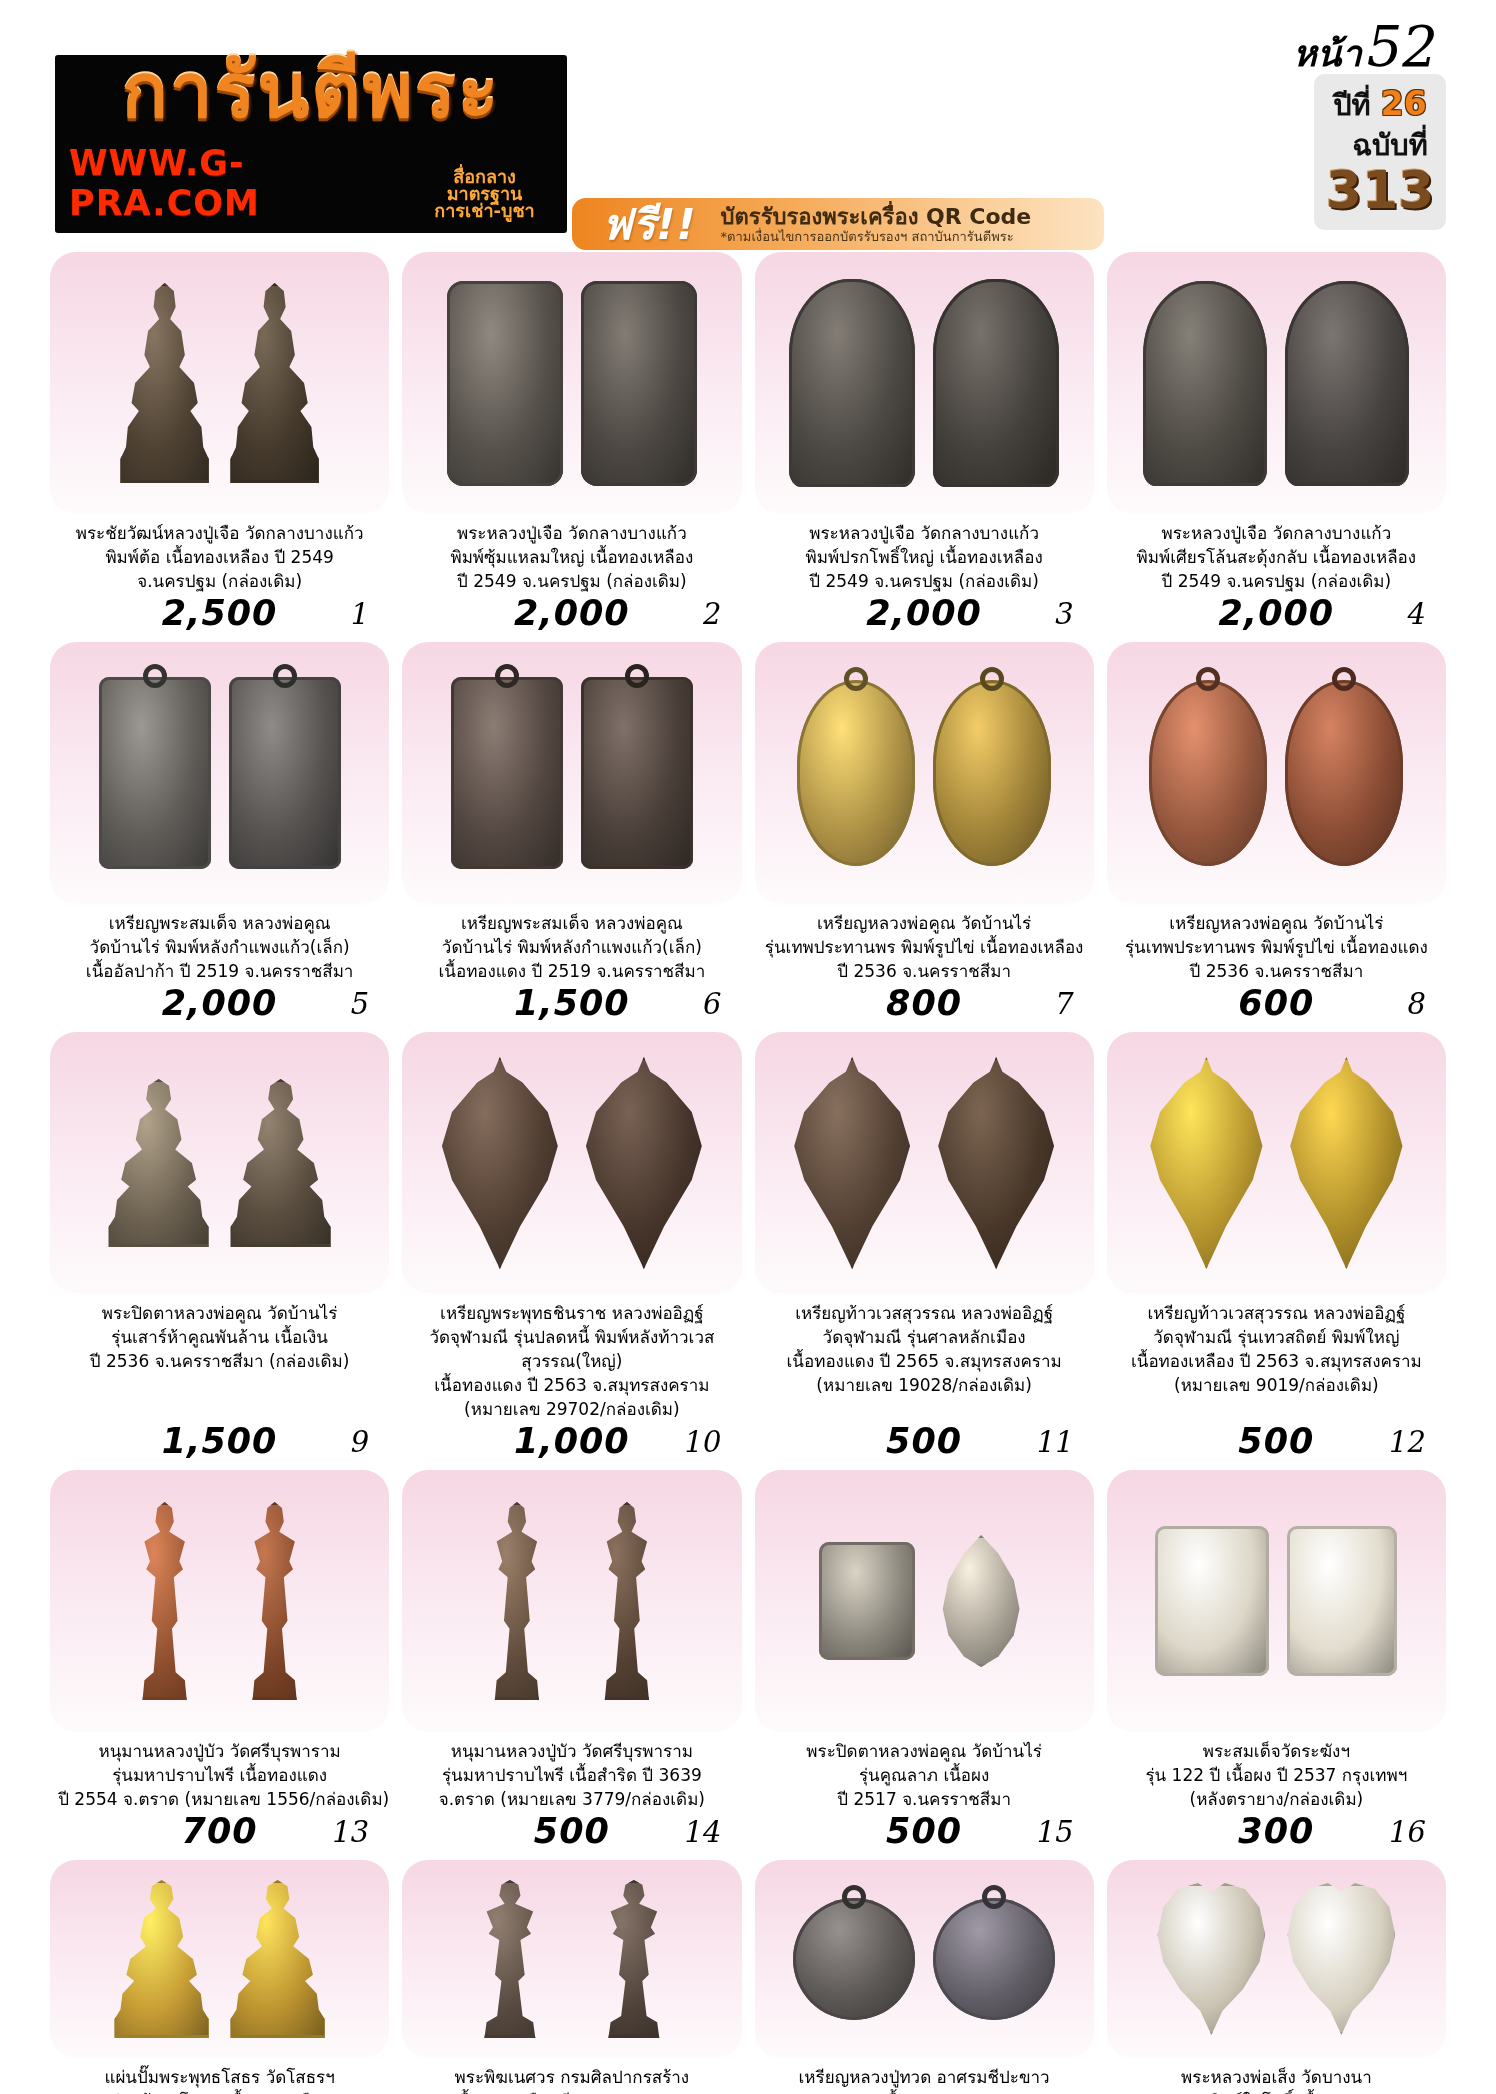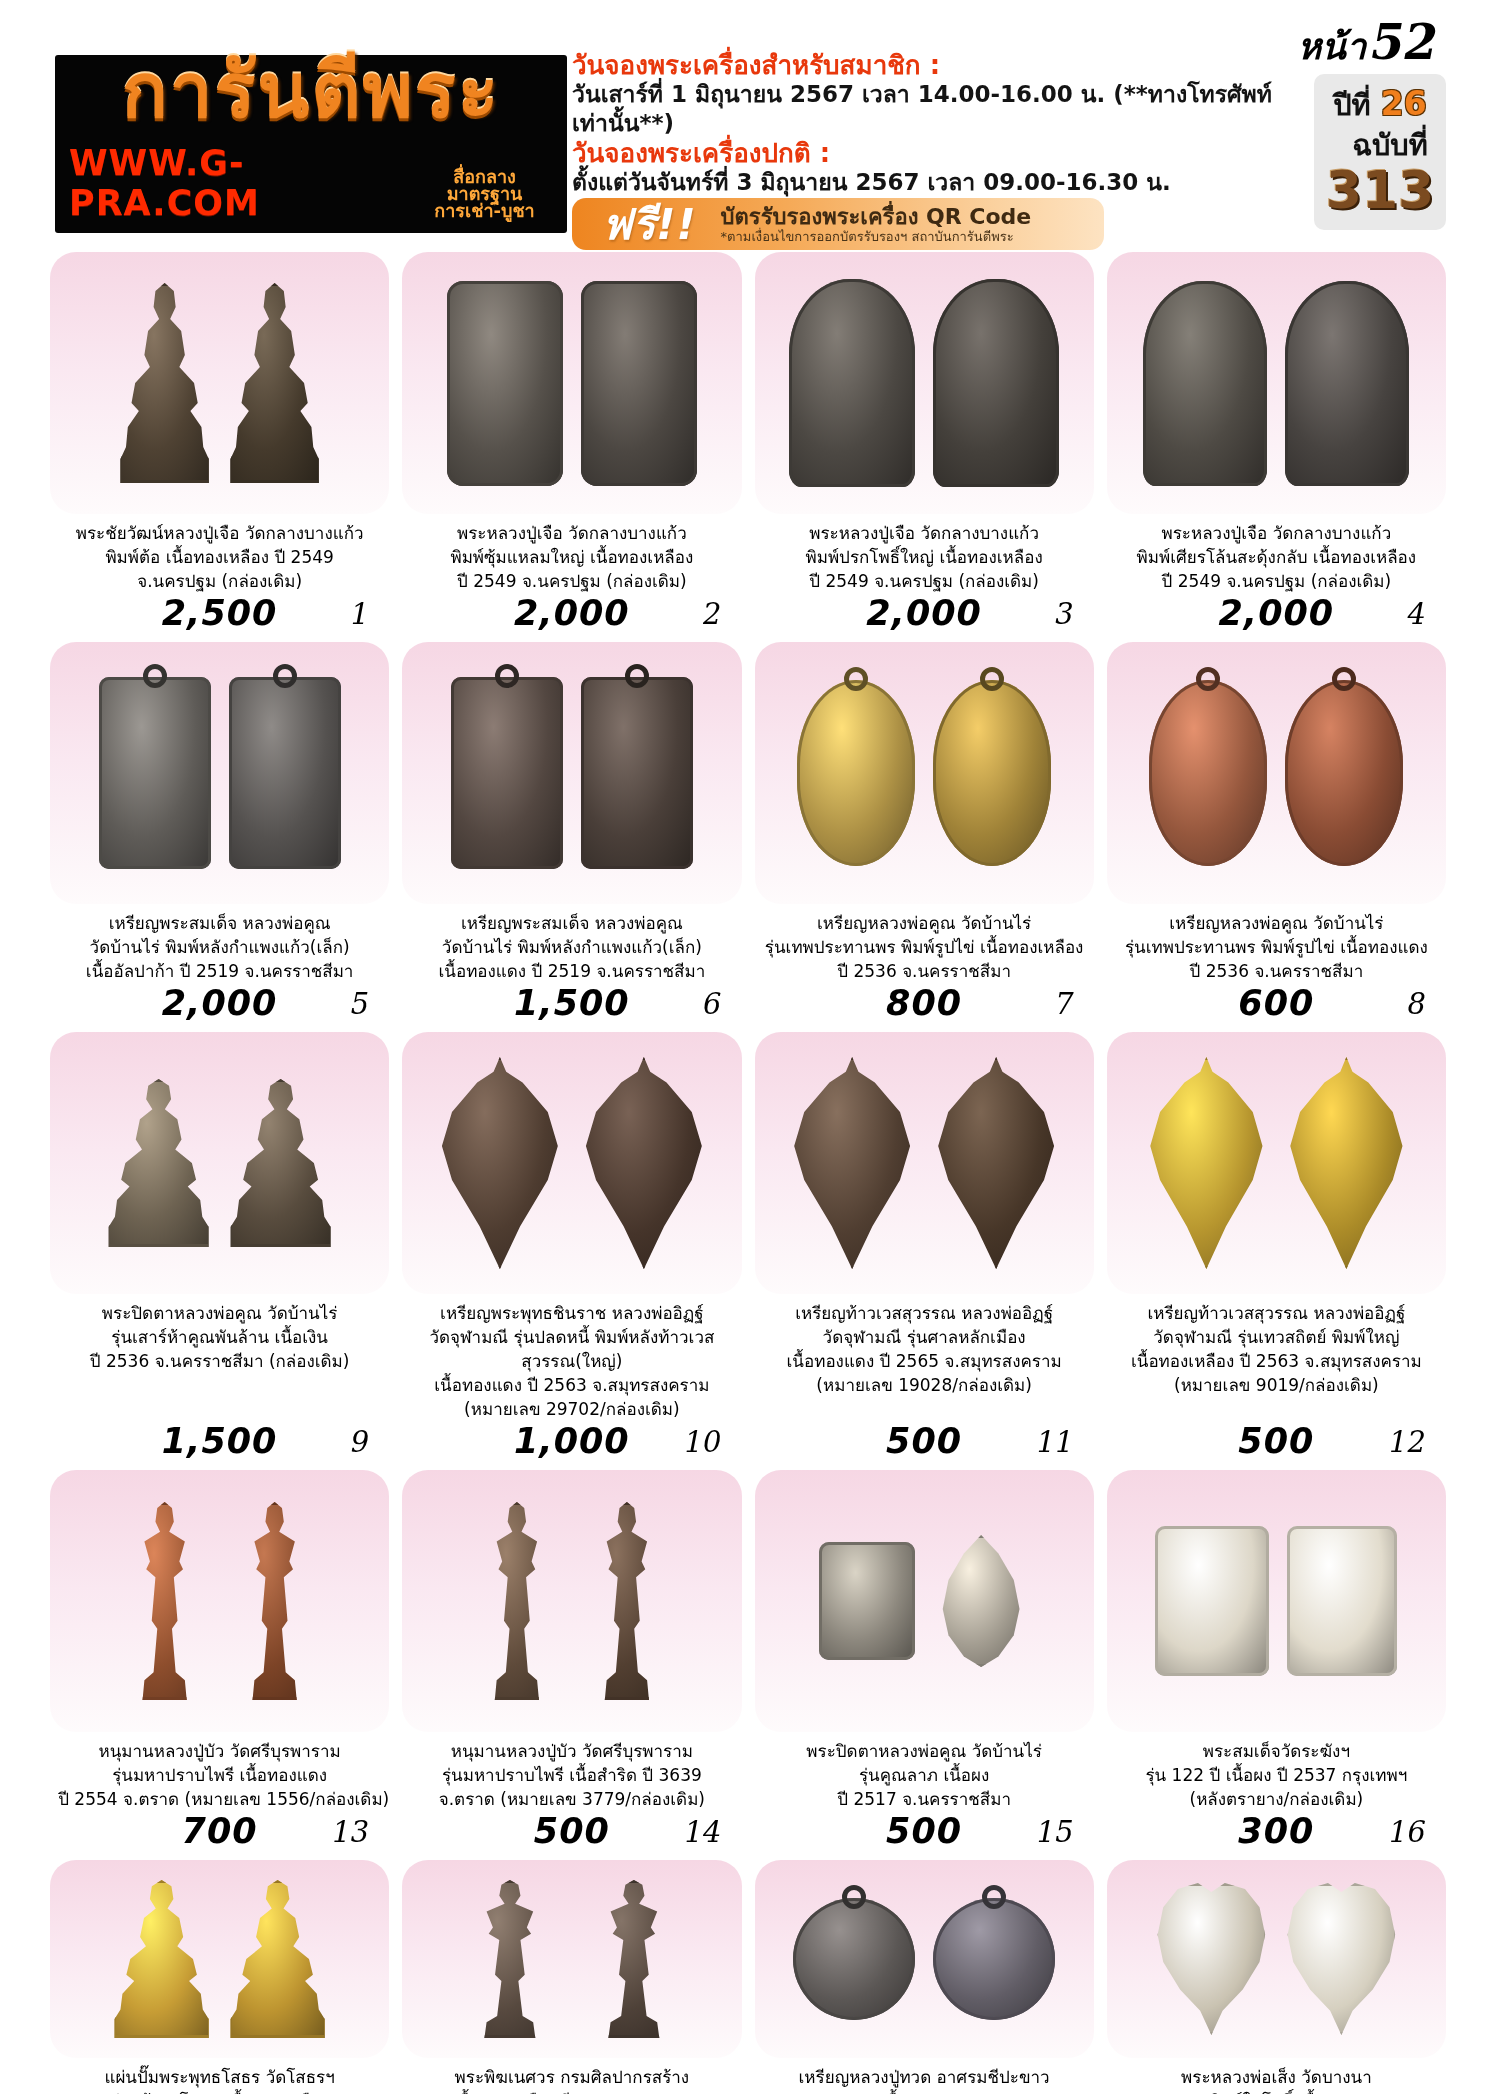--- a/index.html
+++ b/index.html
@@ -16,21 +16,21 @@
     color:#f08420; letter-spacing:2px;
     text-shadow:0 3px 0 #9c4a00, 0 -2px 0 #ffd9a0, 2px 2px 3px #5a2a00; }
   .logo-bottom { display:flex; align-items:flex-end; justify-content:space-between; }
   .logo-url { color:#ff2a00; font-weight:bold; font-size:35px; letter-spacing:1px;
     text-shadow:0 1px 0 #7a1400; }
   .logo-tagline { text-align:center; color:#ffa83a; font-weight:bold; font-size:18px;
     line-height:17px; padding-bottom:4px; }
 
   .page-num { position:absolute; right:58px; top:14px; font-style:italic; white-space:nowrap; }
   .page-num .lbl { font-size:36px; font-weight:bold; }
-  .page-num .val { font-size:48px; font-weight:bold; font-family:"DejaVu Serif","Liberation Serif",serif; }
+  .page-num .val { font-size:56px; font-weight:normal; font-family:"DejaVu Serif","Liberation Serif",serif; }
 
   .issue-box { position:absolute; right:50px; top:74px; width:132px; height:156px;
     background:#e9e9e9; border-radius:10px; text-align:center; padding-top:8px; }
   .issue-box .yr-line { font-size:29px; font-weight:bold; color:#111; }
   .issue-box .yr-val { color:#f07f1d; font-size:33px;
     text-shadow:1px 1px 0 #5a3000, -1px -1px 0 #5a3000, 1px -1px 0 #5a3000, -1px 1px 0 #5a3000; }
   .issue-box .iss-lbl { font-size:29px; font-weight:bold; color:#111; line-height:34px;padding-left:20px; }
   .issue-box .iss-val { font-size:52px; font-weight:bold; color:#7b4b20; line-height:56px;
     text-shadow:2px 2px 0 #3a2008, -1px -1px 0 #caa06a; }
 
@@ -99,26 +99,20 @@
 
   <div class="issue-box">
     <div class="yr-line">
       <span>ปีที่</span>
       <span class="yr-val">26</span>
     </div>
     <div class="iss-lbl">ฉบับที่</div>
     <div class="iss-val">313</div>
   </div>
 
-  <div class="booking">
-    <div class="red">วันจองพระเครื่องสำหรับสมาชิก :</div>
-    <div class="blk">วันเสาร์ที่ 1 มิถุนายน 2567 เวลา 14.00-16.00 น. (**ทางโทรศัพท์เท่านั้น**)</div>
-    <div class="red">วันจองพระเครื่องปกติ :</div>
-    <div class="blk">ตั้งแต่วันจันทร์ที่ 3 มิถุนายน 2567 เวลา 09.00-16.30 น.</div>
-  </div>
 
   <div class="banner">
     <span class="free">ฟรี!!</span>
     <span class="bt">
       <div class="t1">บัตรรับรองพระเครื่อง QR Code</div>
       <div class="t2">*ตามเงื่อนไขการออกบัตรรับรองฯ สถาบันการันตีพระ</div>
     </span>
   </div>
 </div>
 

